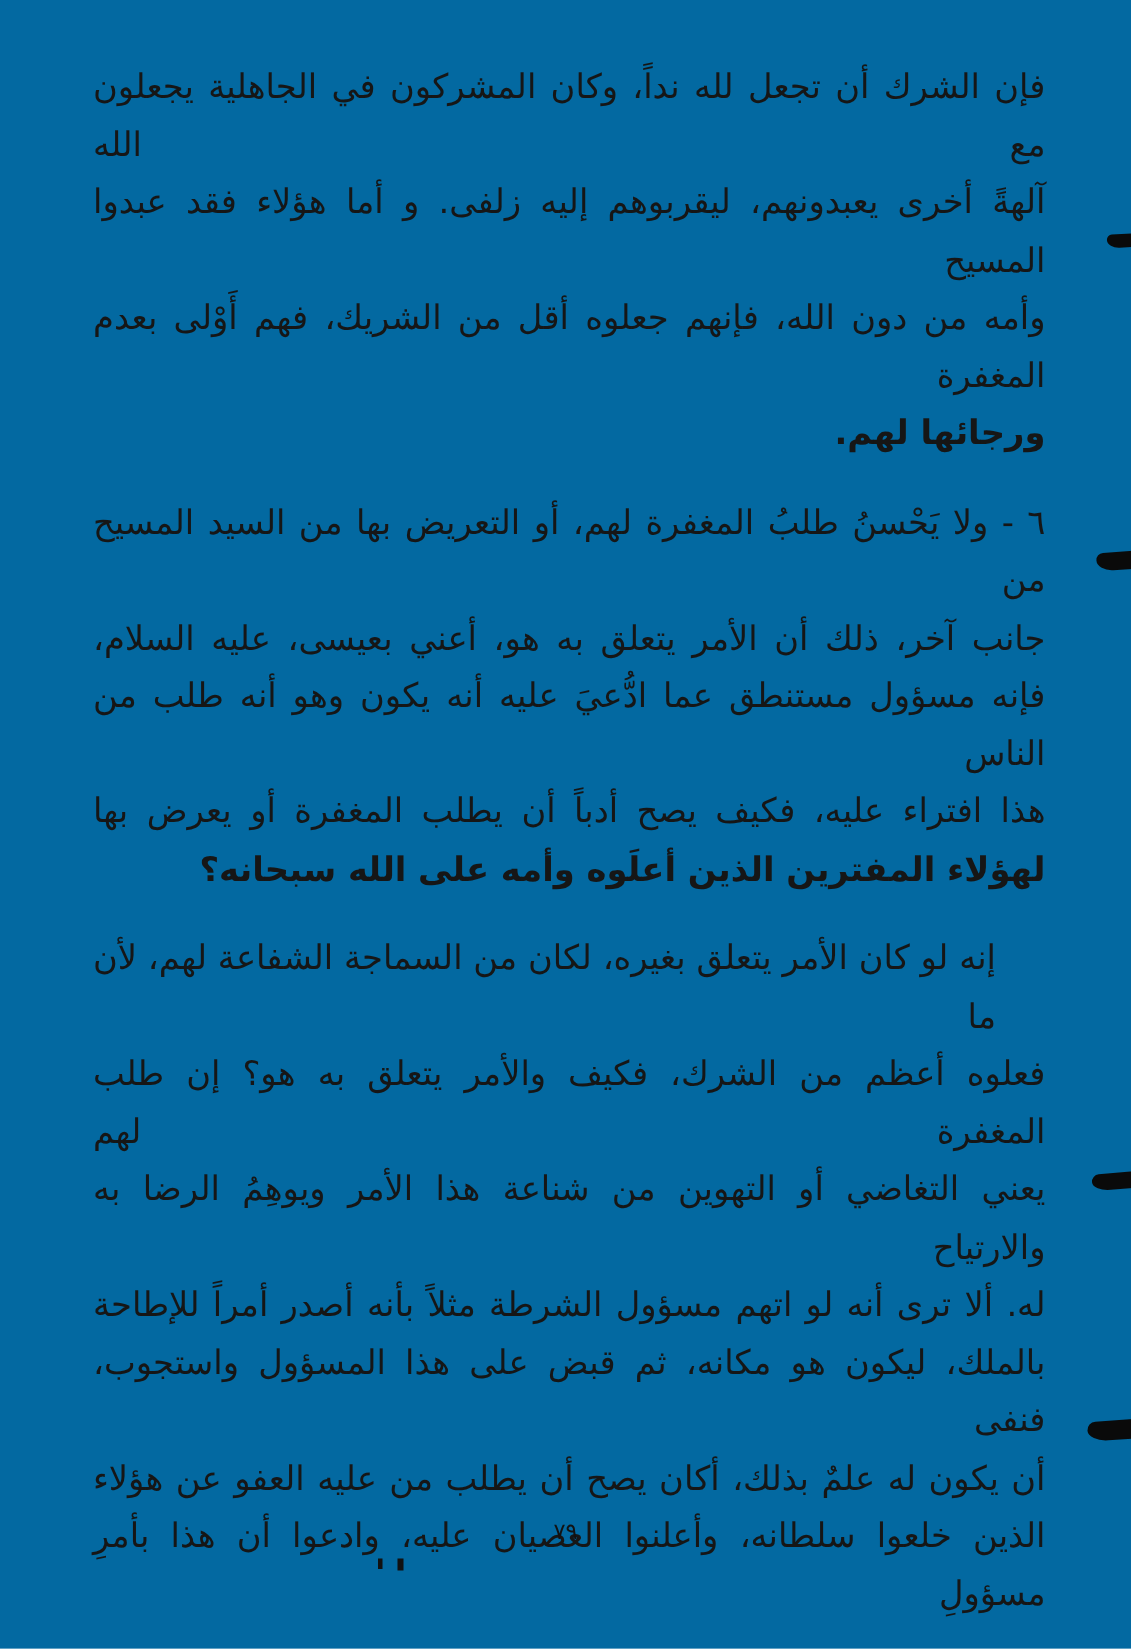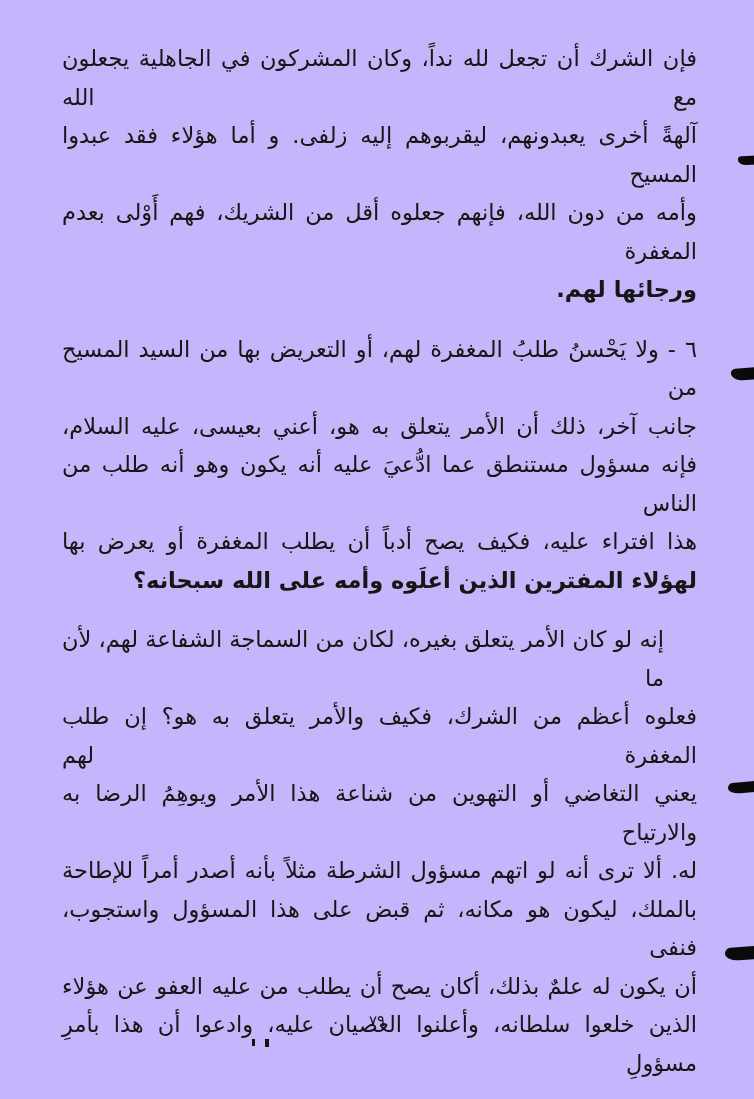--- a/index.html
+++ b/index.html
@@ -11,21 +11,21 @@
     width: 754px;
     height: 1099px;
     position: relative;
     overflow: hidden;
     font-family: "DejaVu Sans", sans-serif;
     color: #161616;
   }
   .sheet {
     position: absolute;
     inset: 0;
-    background: #c4b5fd;
+    background: #0369a1;
   }
   .textblock {
     position: absolute;
     top: 39px;
     right: 57px;
     width: 635px;
     direction: rtl;
     font-size: 22.5px;
     line-height: 38.5px;
   }

